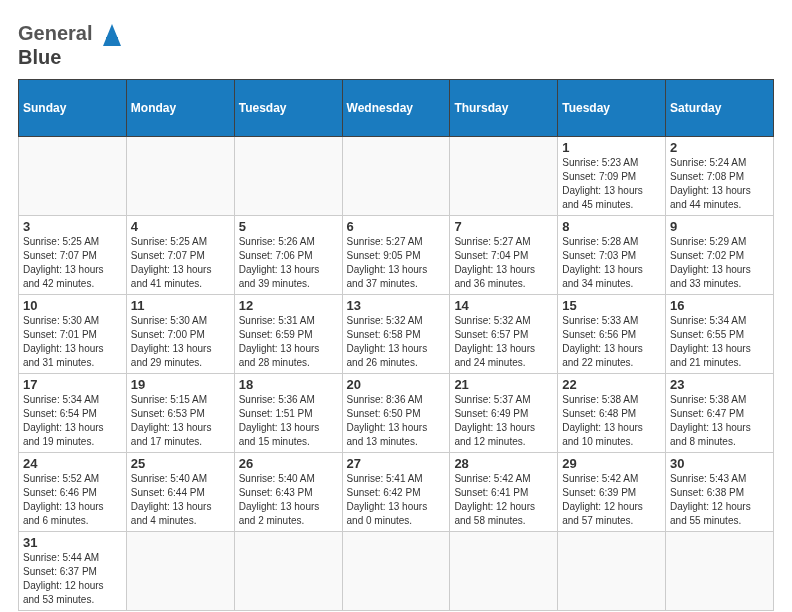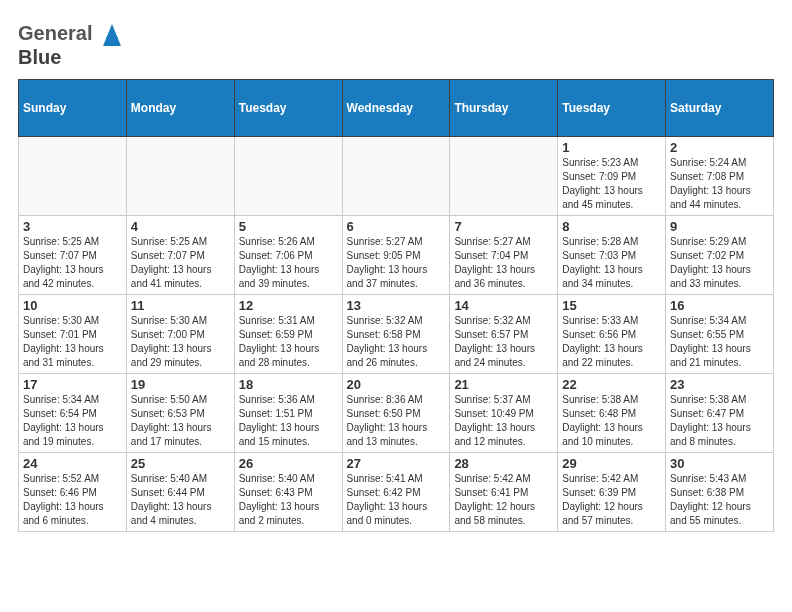--- a/index.html
+++ b/index.html
@@ -224,40 +224,40 @@
         </tr>
         <tr>
           <td>
             <span class="day-num">17</span>
             <div class="day-info">Sunrise: 5:34 AM
 Sunset: 6:54 PM
 Daylight: 13 hours and 19 minutes.</div>
           </td>
           <td>
             <span class="day-num">19</span>
-            <div class="day-info">Sunrise: 5:50 AM
+            <div class="day-info">Sunrise: 5:15 AM
 Sunset: 6:53 PM
 Daylight: 13 hours and 17 minutes.</div>
           </td>
           <td>
             <span class="day-num">18</span>
             <div class="day-info">Sunrise: 5:36 AM
 Sunset: 1:51 PM
 Daylight: 13 hours and 15 minutes.</div>
           </td>
           <td>
             <span class="day-num">20</span>
             <div class="day-info">Sunrise: 8:36 AM
 Sunset: 6:50 PM
 Daylight: 13 hours and 13 minutes.</div>
           </td>
           <td>
             <span class="day-num">21</span>
             <div class="day-info">Sunrise: 5:37 AM
-Sunset: 10:49 PM
+Sunset: 6:49 PM
 Daylight: 13 hours and 12 minutes.</div>
           </td>
           <td>
             <span class="day-num">22</span>
             <div class="day-info">Sunrise: 5:38 AM
 Sunset: 6:48 PM
 Daylight: 13 hours and 10 minutes.</div>
           </td>
           <td>
             <span class="day-num">23</span>
@@ -302,16 +302,30 @@
             <div class="day-info">Sunrise: 5:42 AM
 Sunset: 6:39 PM
 Daylight: 12 hours and 57 minutes.</div>
           </td>
           <td>
             <span class="day-num">30</span>
             <div class="day-info">Sunrise: 5:43 AM
 Sunset: 6:38 PM
 Daylight: 12 hours and 55 minutes.</div>
           </td>
+        </tr>
+        <tr>
+          <td>
+            <span class="day-num">31</span>
+            <div class="day-info">Sunrise: 5:44 AM
+Sunset: 6:37 PM
+Daylight: 12 hours and 53 minutes.</div>
+          </td>
+          <td class="empty"></td>
+          <td class="empty"></td>
+          <td class="empty"></td>
+          <td class="empty"></td>
+          <td class="empty"></td>
+          <td class="empty"></td>
         </tr>
       </tbody>
   </table>
 </div>
 
 </body></html>

